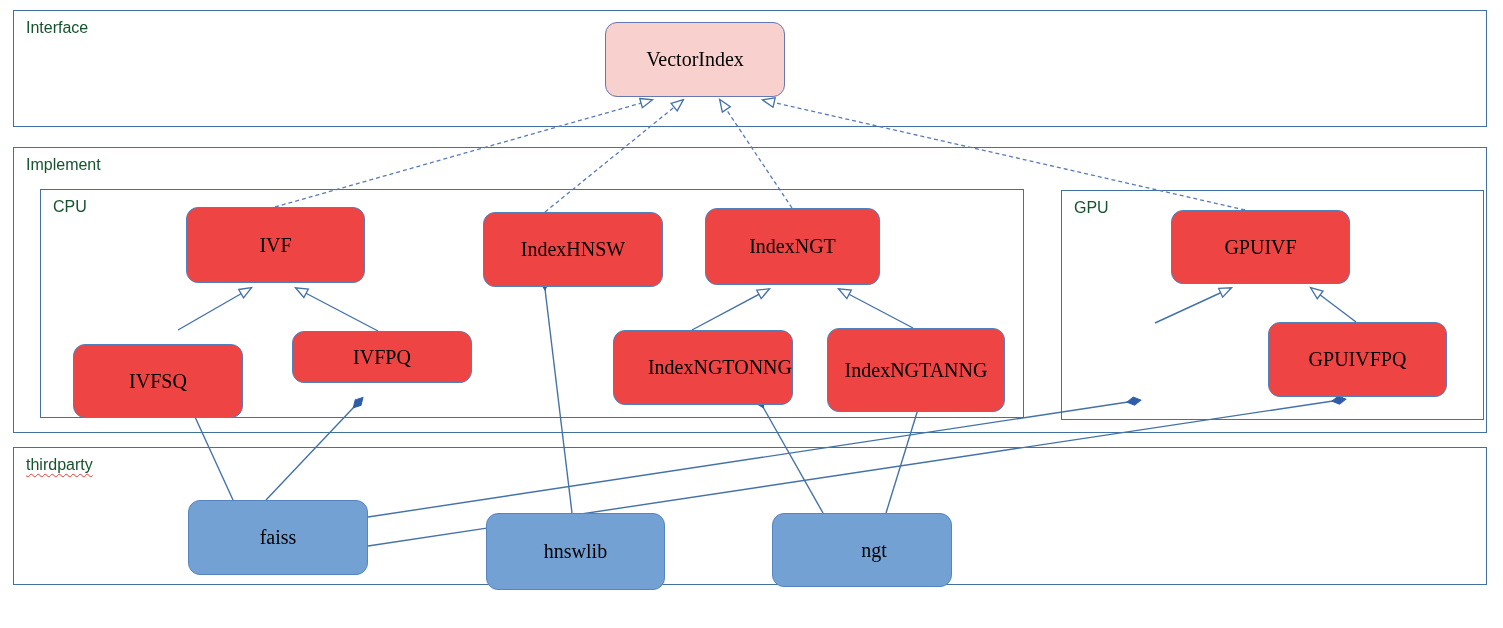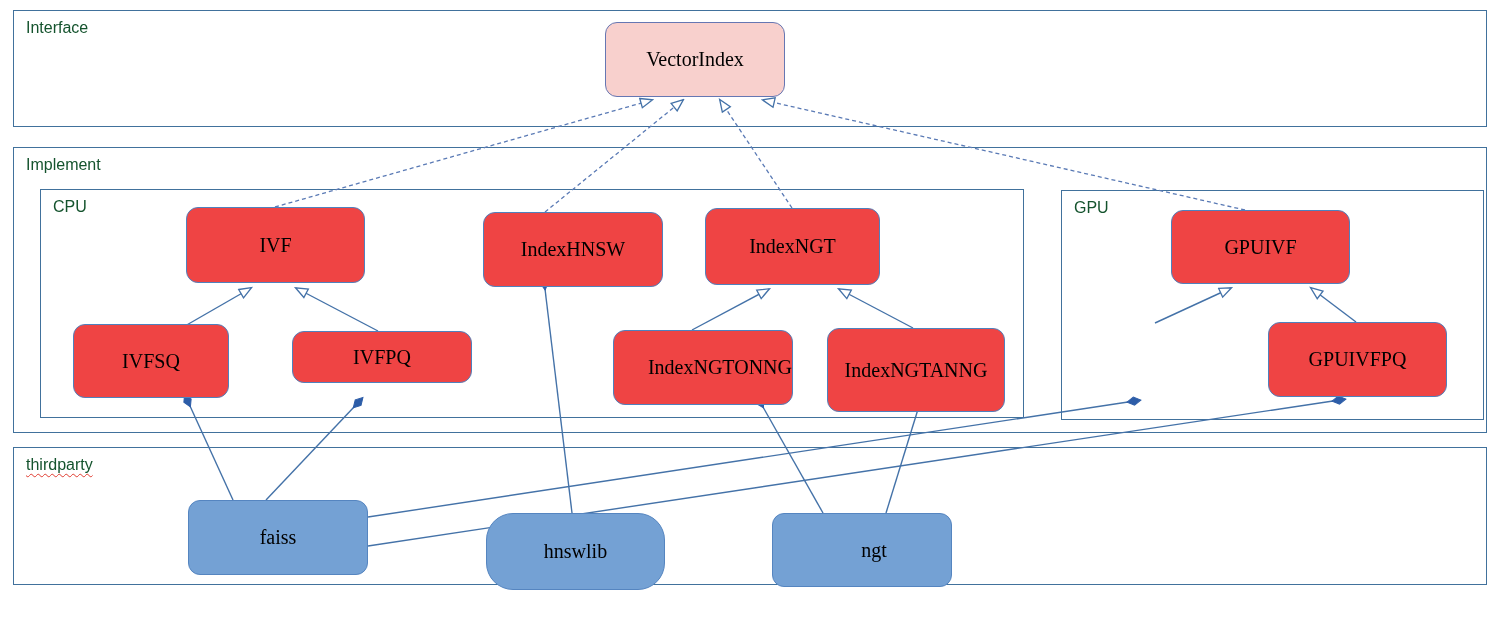--- a/index.html
+++ b/index.html
@@ -41,29 +41,29 @@
     border-radius:12px;
     z-index:3;
   }
   .node.pink {background:#f8d0cd;border:1.6px solid#6677b3;}
   .node.green{background:#ef4444;border:1.4px solid #4f81bd;}
   .node.blue {background:#74a1d4;border:1.4px solid #5585c0;}
   #node-vectorindex {left:605px; top:22px;  width:180px; height:75px;text-align:right;}
   #node-ivf         {left:186px; top:207px; width:179px; height:76px;}
   #node-indexhnsw   {left:455px; top:212px; width:180px; height:75px;margin-left:28px;}
   #node-indexngt    {left:705px; top:208px; width:175px; height:77px;}
-  #node-ivfsq       {left:73px;  top:324px; width:156px; height:74px;}
+  #node-ivfsq       {left:73px;  top:344px; width:170px; height:74px;}
   #node-ivfpq       {left:292px; top:331px; width:180px; height:52px;}
   #node-indexngtonng{left:613px; top:330px; width:180px; height:75px;justify-content:flex-end;}
   #node-indexngtanng{left:827px; top:328px; width:178px; height:84px;}
   #node-gpuivf      {left:1171px;top:210px; width:179px; height:74px;}
   #node-gpuivfsq    {left:1065px;top:323px; width:180px; height:75px;}
   #node-gpuivfpq    {left:1268px;top:322px; width:179px; height:75px;}
   #node-faiss       {left:188px; top:500px; width:180px; height:75px;align-items:center;}
-  #node-hnswlib     {left:486px; top:513px; width:179px; height:77px;border-radius:27px;}
+  #node-hnswlib     {left:486px; top:513px; width:179px; height:77px;}
   #node-ngt         {left:772px; top:513px; width:180px; height:74px;padding-left:24px;}
   
   #edges{position:absolute;left:0;top:0;width:1503px;height:628px;z-index:2;}
   .edge-solid {stroke:#4472a8;stroke-width:1.4;fill:none;}
   .edge-dashed{stroke:#5a7ab5;stroke-width:1.3;fill:none;stroke-dasharray:4 3;}
 </style>
 </head>
 <body>
 
 <div id="canvas">

